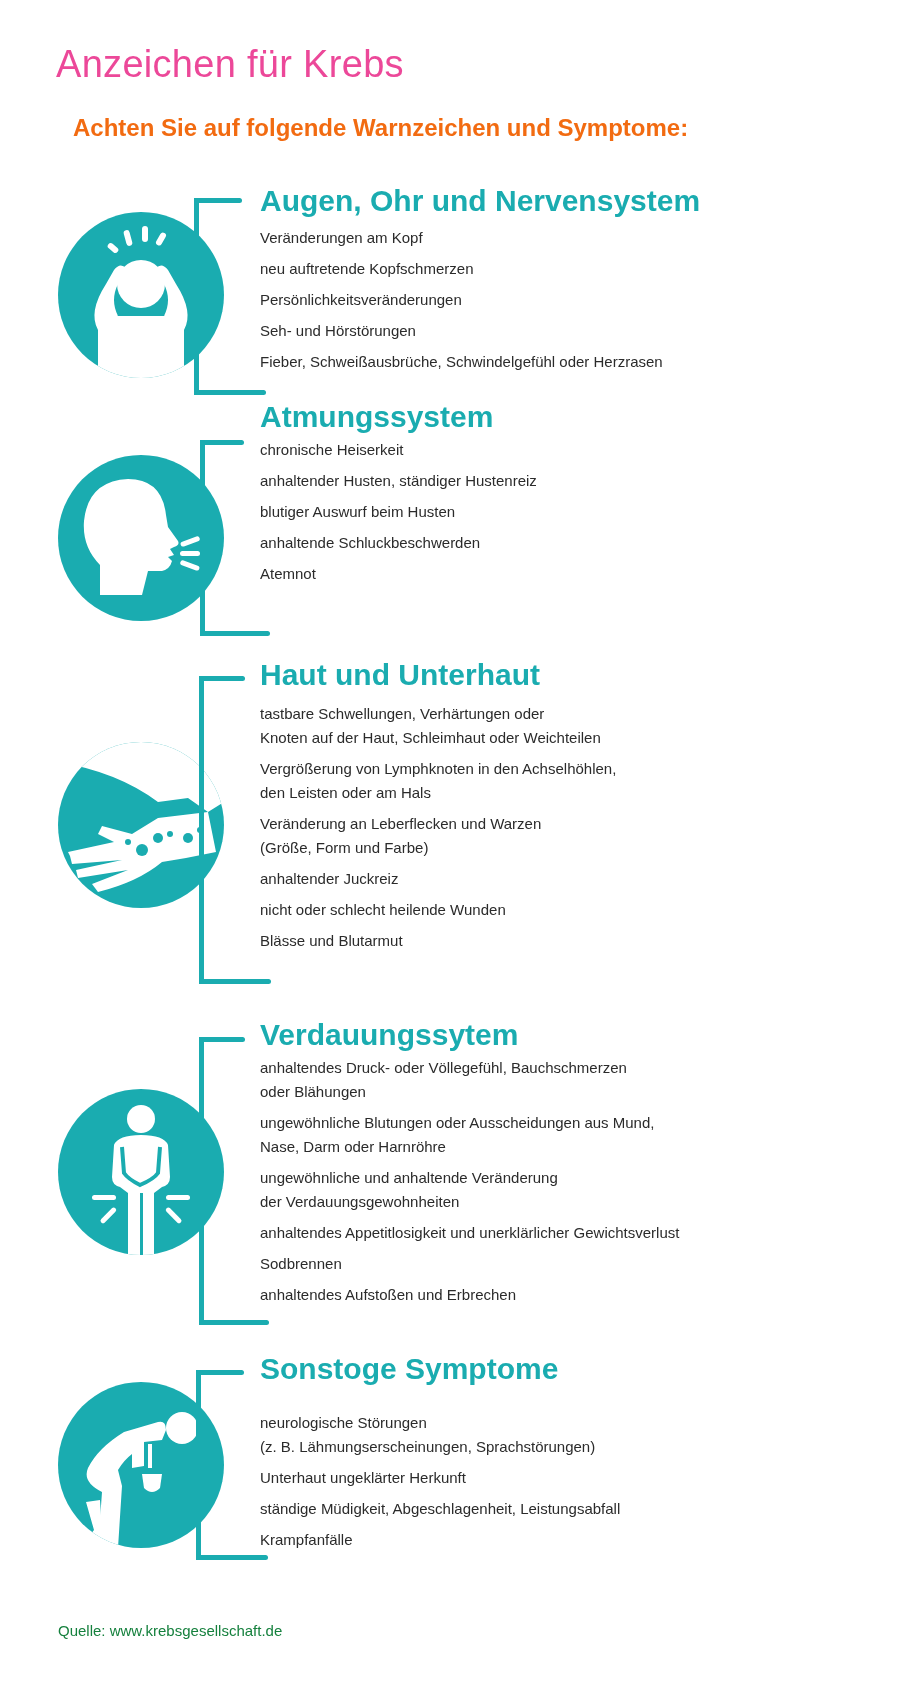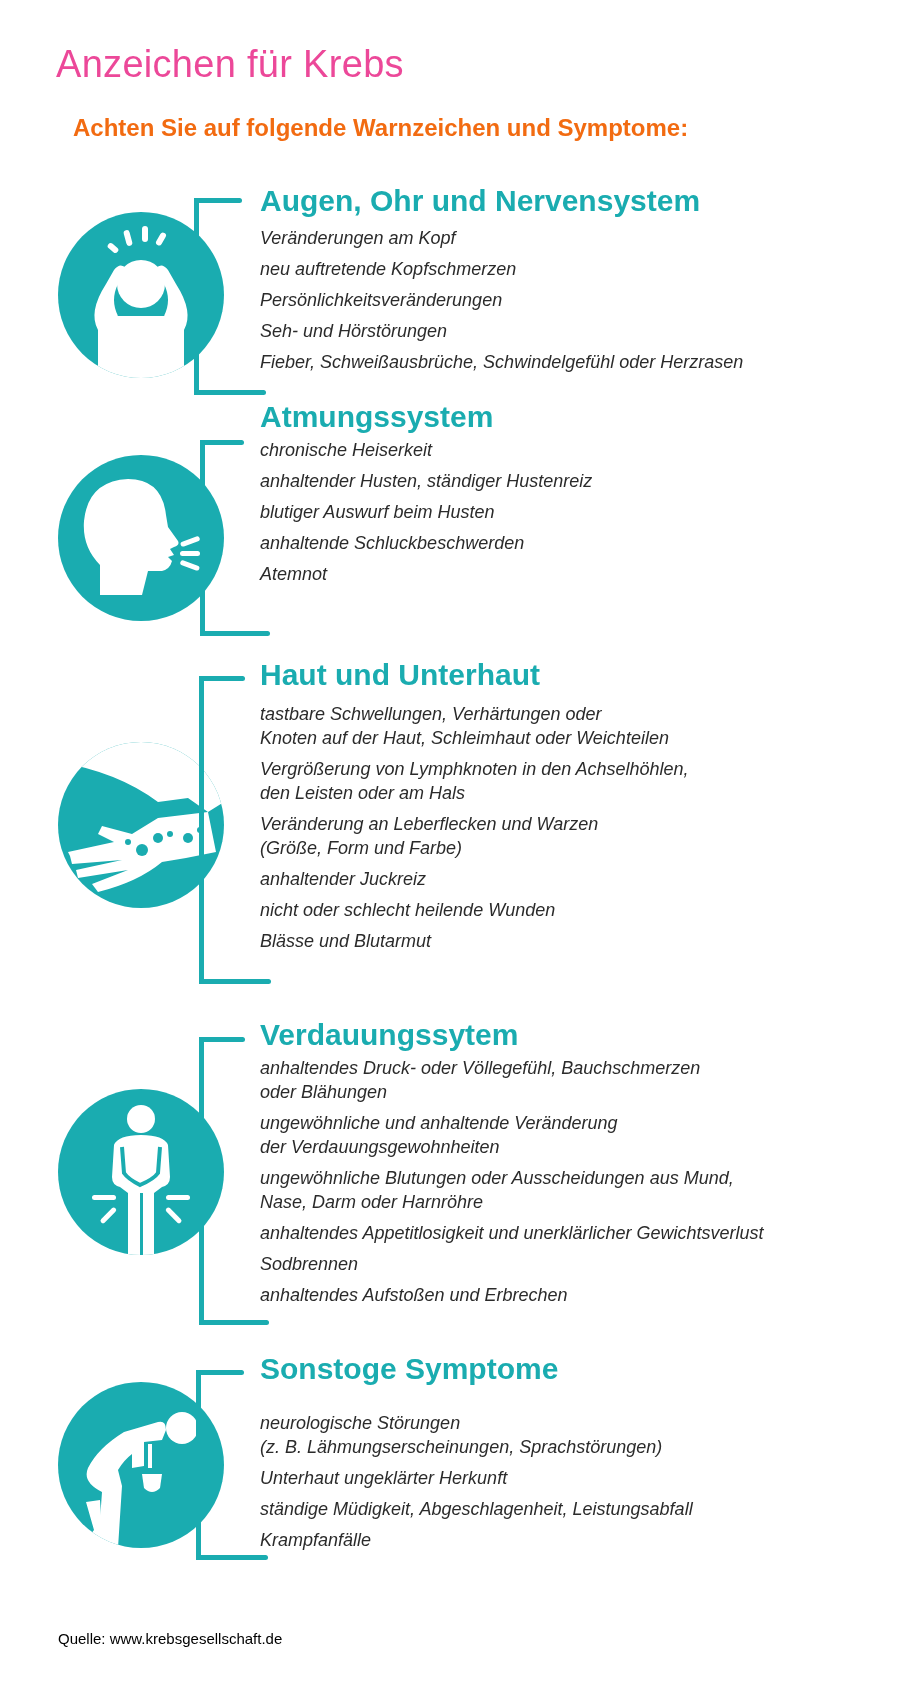--- a/index.html
+++ b/index.html
@@ -12,22 +12,22 @@
   .section { position: absolute; left: 0; width: 900px; }
   .circle { position: absolute; left: 58px; width: 166px; height: 166px; border-radius: 50%;
             background: #1aacb0; overflow: hidden; }
   .circle svg { position: absolute; left: 0; top: 0; width: 166px; height: 166px; }
   .bracket { position: absolute; border-left: 5px solid #1aacb0; }
   .bracket .top { position: absolute; left: -5px; top: 0; height: 5px; background: #1aacb0; border-radius: 0 3px 3px 0; }
   .bracket .bottom { position: absolute; left: -5px; bottom: 0; height: 5px; background: #1aacb0; border-radius: 0 3px 3px 0; }
   .sec-text { position: absolute; left: 260px; right: 20px; }
   .sec-heading { font-size: 30px; font-weight: bold; color: #1aacb0; line-height: 26px; margin: 0 0 8px 0; }
   .sec-list { list-style: none; margin: 0; padding: 0; }
-  .sec-list li { font-size: 18px; line-height: 24px; margin: 0 0 7px 0; color: #2b2b2b; white-space: pre-line; font-style: italic; }
-  .source { position: absolute; left: 58px; top: 1622px; font-size: 15px; color: #000000; margin-top: 8px; }
+  .sec-list li { font-size: 15px; line-height: 24px; margin: 0 0 7px 0; color: #2b2b2b; white-space: pre-line; }
+  .source { position: absolute; left: 58px; top: 1622px; font-size: 15px; color: #15803d; }
 </style>
 </head>
 <body>
 
 <h1 class="title">Anzeichen für Krebs</h1>
 <h2 class="subtitle">Achten Sie auf folgende Warnzeichen und Symptome:</h2>
 
 <div class="section">
   <div class="circle" style="top:212px;">
     <svg viewBox="0 0 166 166">
@@ -129,24 +129,24 @@
   </div>
   <div class="bracket" style="left:199px; top:1037px; height:288px;">
     <div class="top" style="width:46px;"></div>
     <div class="bottom" style="width:70px;"></div>
   </div>
   <div class="sec-text" style="top:1022px;">
     <div class="sec-heading">Verdauungssytem</div>
     <ul class="sec-list" style="margin-top:2px;">
       <li>anhaltendes Druck- oder Völlegefühl, Bauchschmerzen
 oder Blähungen</li>
+      <li>ungewöhnliche Blutungen oder Ausscheidungen aus Mund,
+Nase, Darm oder Harnröhre</li>
       <li>ungewöhnliche und anhaltende Veränderung
 der Verdauungsgewohnheiten</li>
-      <li>ungewöhnliche Blutungen oder Ausscheidungen aus Mund,
-Nase, Darm oder Harnröhre</li>
       <li>anhaltendes Appetitlosigkeit und unerklärlicher Gewichtsverlust</li>
       <li>Sodbrennen</li>
       <li>anhaltendes Aufstoßen und Erbrechen</li>
     </ul>
   </div>
 </div>
 
 <div class="section">
   <div class="circle" style="top:1382px;">
     <svg viewBox="0 0 166 166">

